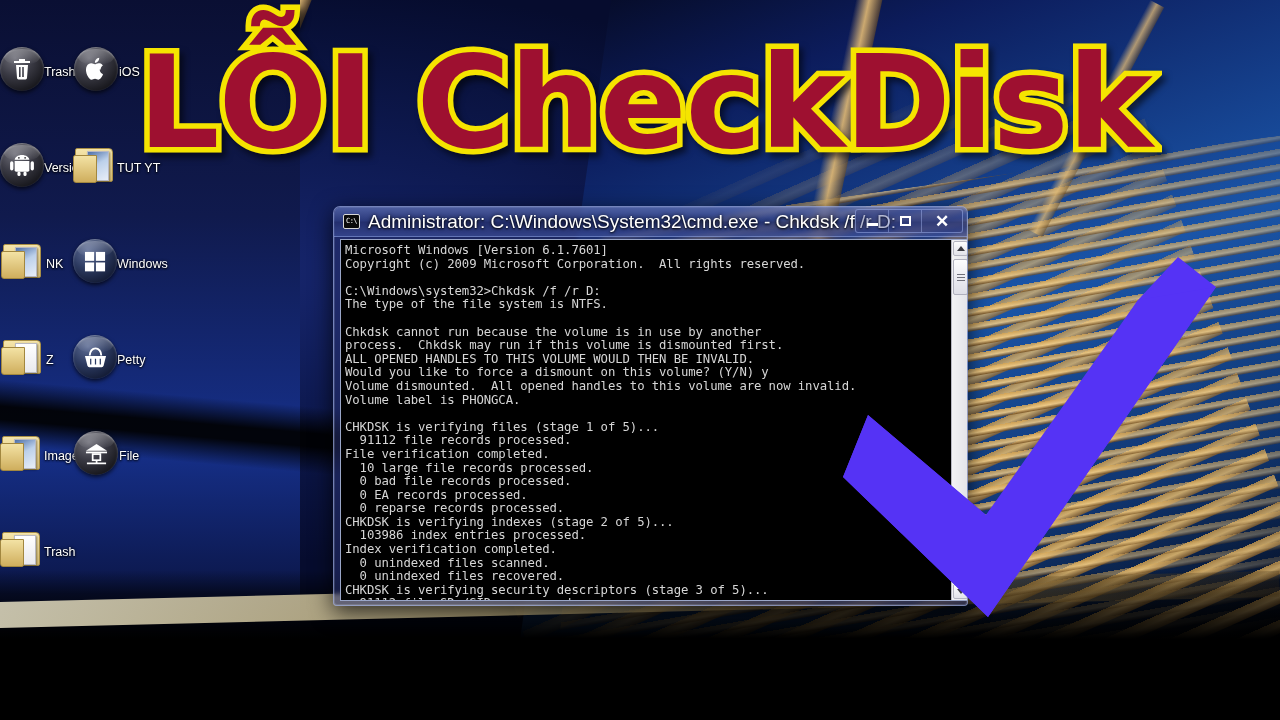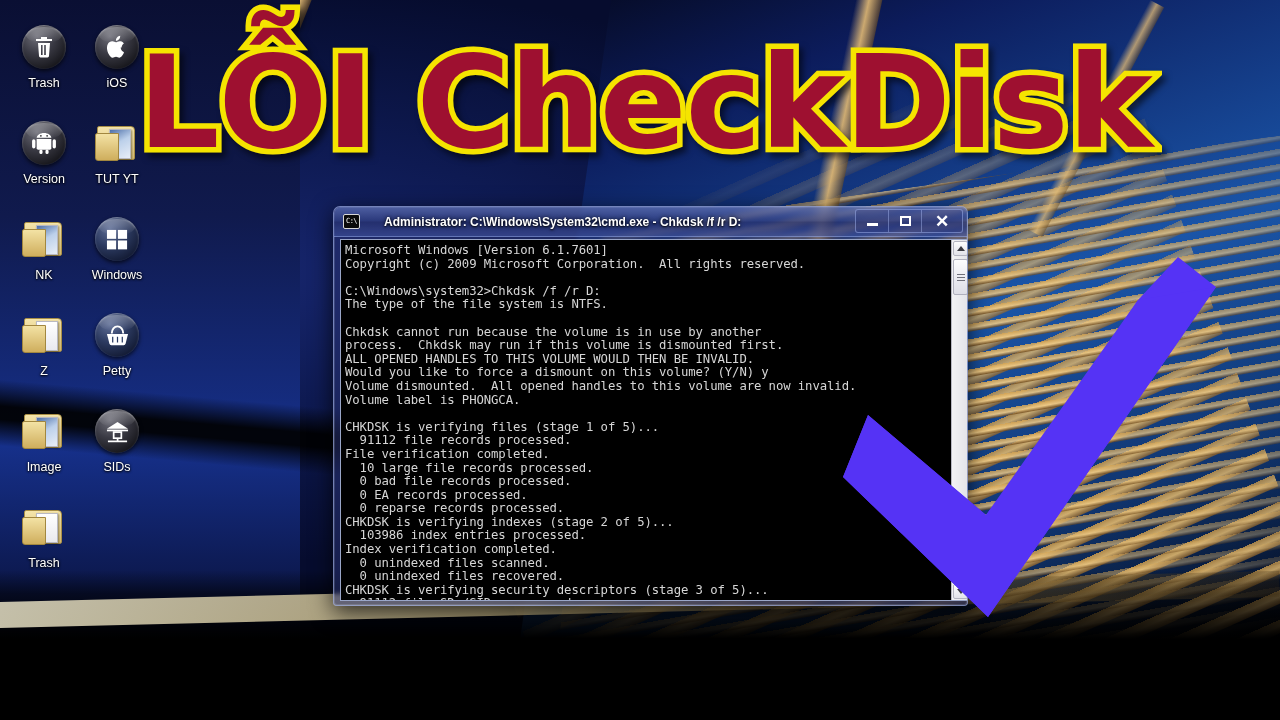--- a/index.html
+++ b/index.html
@@ -99,24 +99,23 @@
   
   #icon-grid {
     position: absolute; left: 0; top: 18px;
     width: 150px;
     display: grid;
     grid-template-columns: 68px 68px;
     gap: 0px 5px;
   }
   .icon-cell {
     width: 68px; height: 96px;
-    display: flex; flex-direction: column; align-items: center; justify-content: flex-start;
+    display: flex; flex-direction: row; align-items: center; justify-content: flex-start;
     padding-top: 6px;
     cursor: pointer;
-    margin-left: 10px;
   }
   .icon-art {
     width: 46px; height: 46px;
     display: flex; align-items: center; justify-content: center;
     position: relative;
   }
   .icon-label {
     margin-top: 6px;
     color: #fff;
     font-size: 12.5px;
@@ -212,24 +211,24 @@
     width: 17px; height: 15px;
     background: #0a0a0a;
     border: 1px solid #d7d7d7;
     border-radius: 2px;
     color: #fff; font-size: 7px; font-family: "DejaVu Sans Mono", monospace;
     display: flex; align-items: center; justify-content: center;
     line-height: 1; letter-spacing: -.5px;
     flex: 0 0 auto;
   }
   #cmd-title-text {
-    margin-left: 24px;
+    margin-left: 8px;
     color: #ffffff;
-    font-size: 12px;
-    font-weight: bold;
+    font-size: 19px;
+    font-weight: normal;
     font-family: "Liberation Sans", sans-serif;
     text-shadow: 0 1px 2px rgba(0,0,0,.9), 0 0 4px rgba(0,0,0,.8);
     white-space: nowrap;
   }
   #cmd-buttons {
     position: absolute; right: 4px; top: 2px;
     display: flex; align-items: center;
     height: 24px;
     border: 1px solid rgba(180,198,255,.45);
     border-radius: 3px;
@@ -451,21 +450,21 @@
         <div class="badge">
           <svg width="25" height="23" viewBox="0 0 26 24">
             <path fill="#fff" d="M13 2 24 9H2L13 2z"></path>
             <rect x="2" y="10" width="22" height="1.8" fill="#fff"></rect>
             <rect x="9" y="12.6" width="8" height="6.4" fill="none" stroke="#fff" stroke-width="1.8"></rect>
             <rect x="12.2" y="19" width="1.8" height="3" fill="#fff"></rect>
             <rect x="3" y="21.4" width="20" height="1.8" fill="#fff"></rect>
           </svg>
         </div>
       </div>
-      <div class="icon-label">SIDs</div>
+      <div class="icon-label">File</div>
     </div>
 
     <div class="icon-cell">
       <div class="icon-art">
         <div class="folder">
             <div class="back"></div>
             <div class="page"></div>
             <div class="front"></div>
           </div>
       </div>

